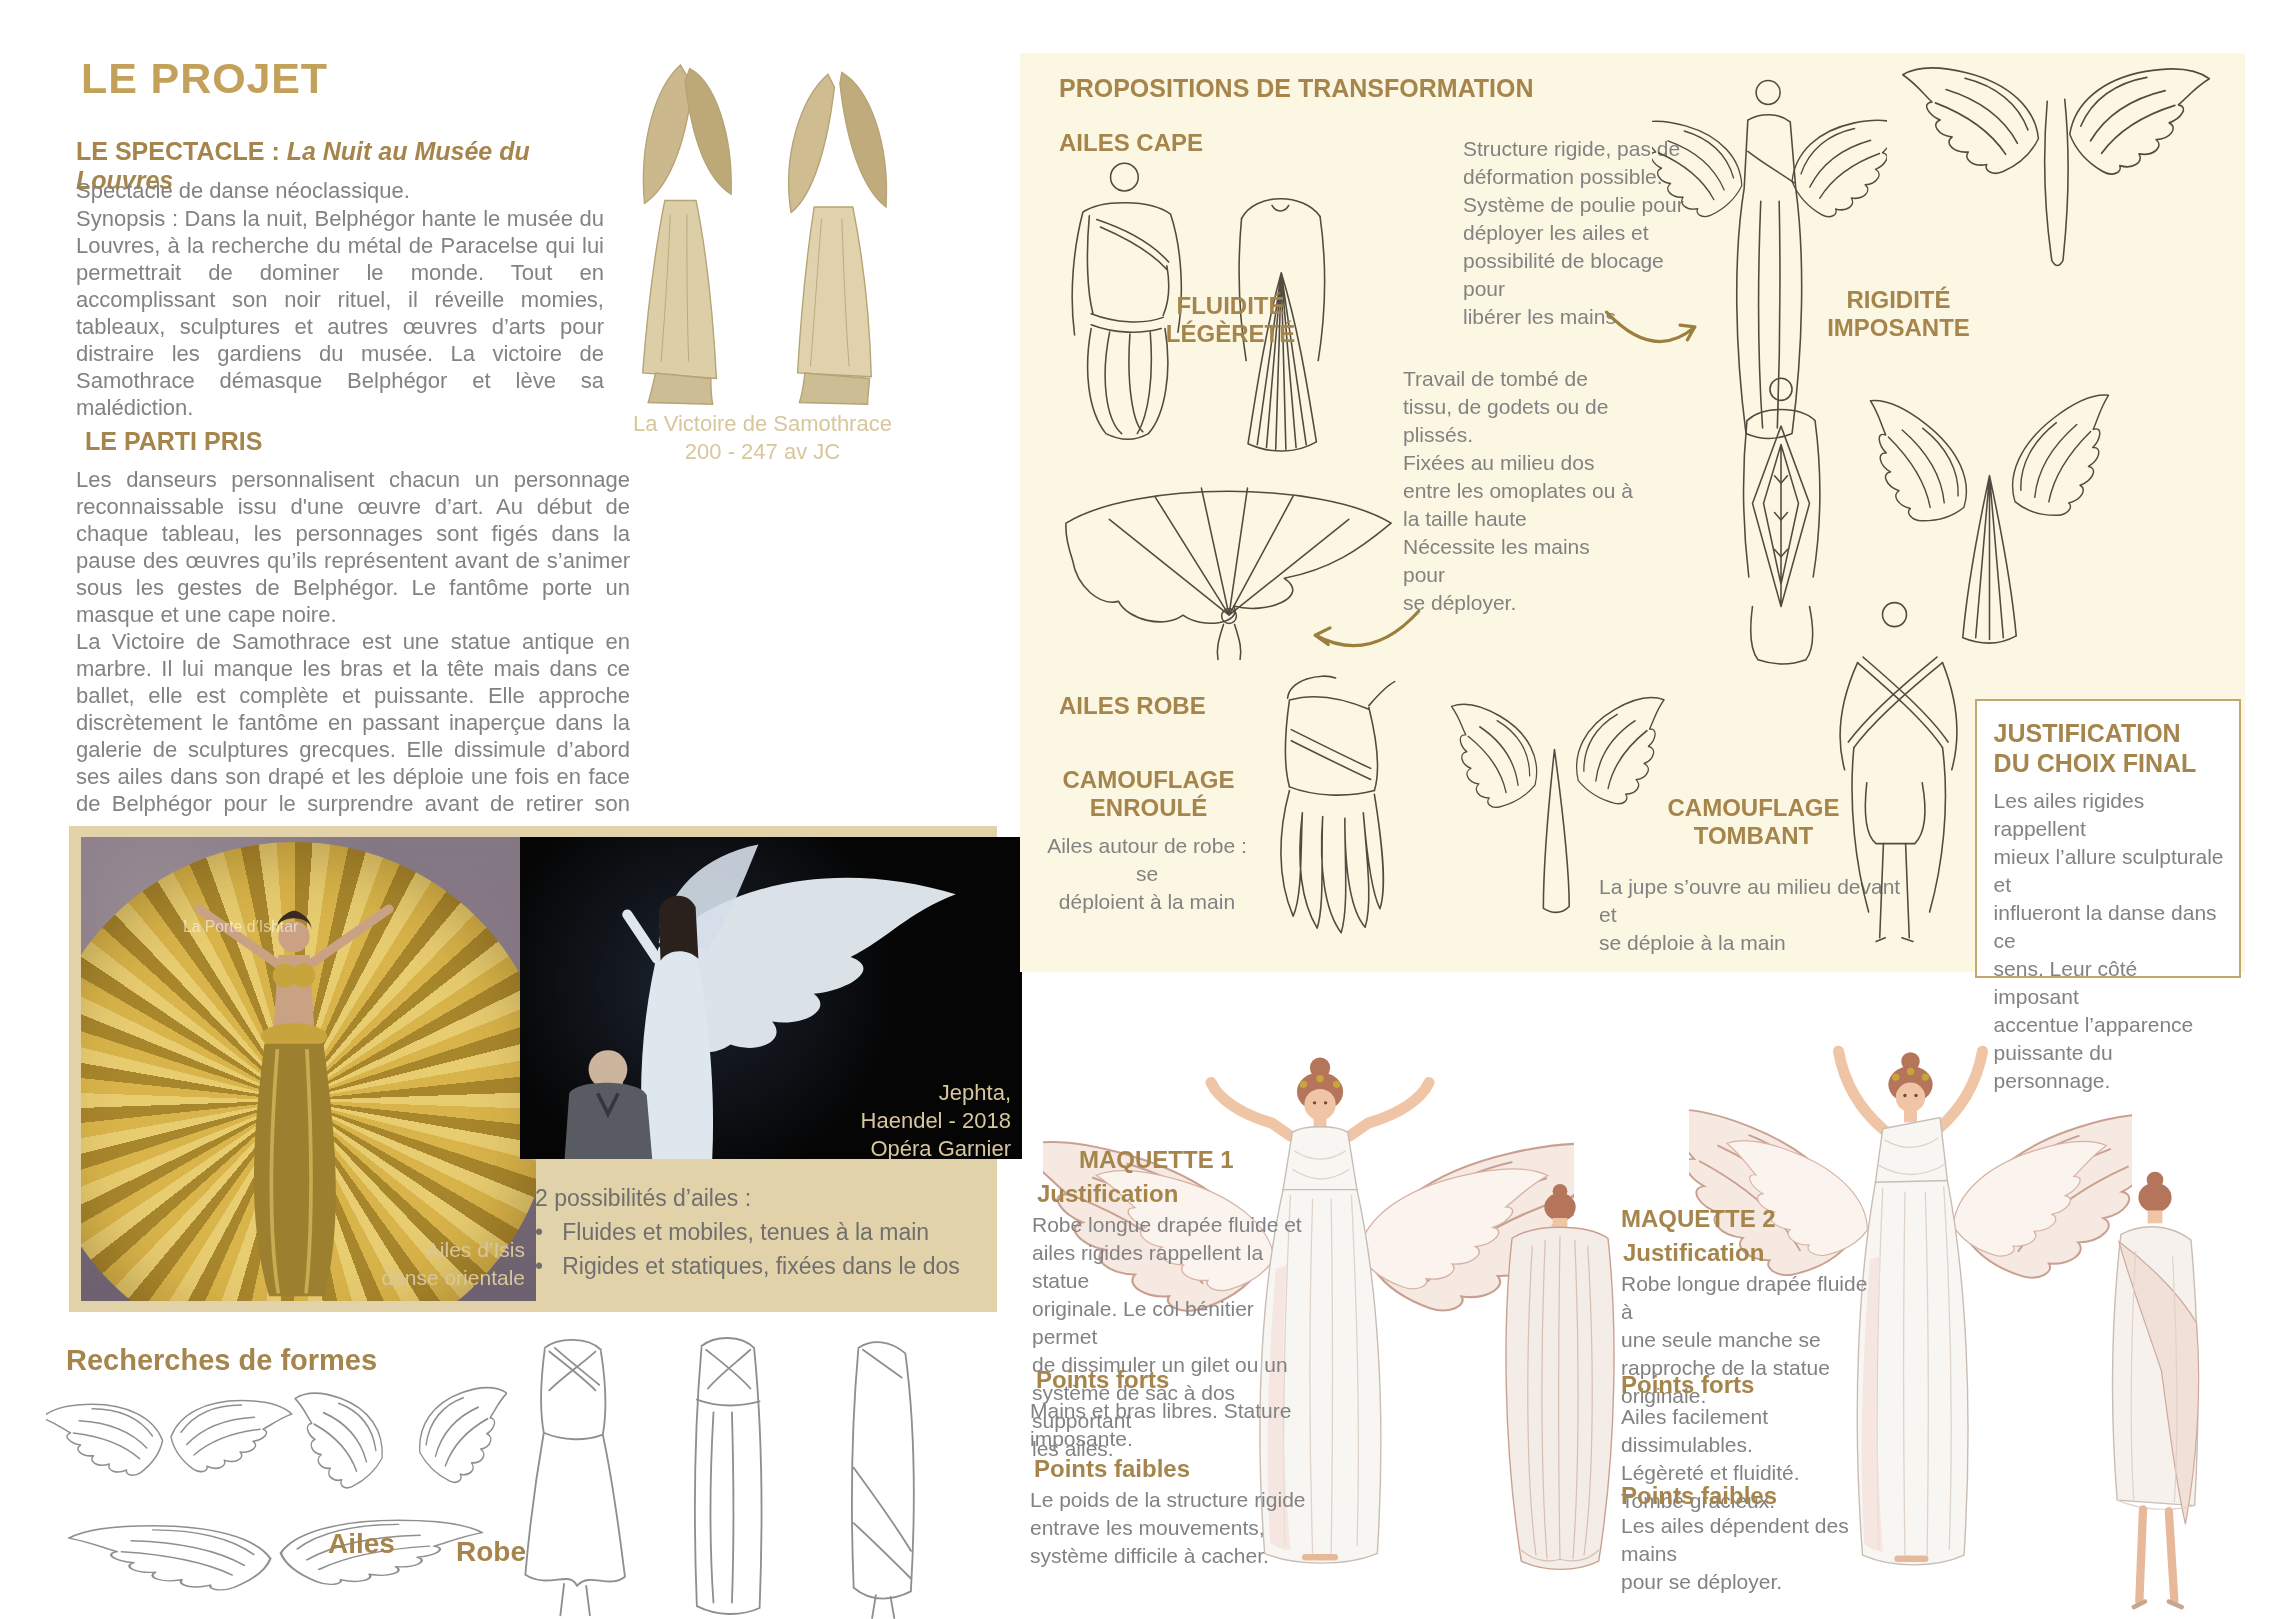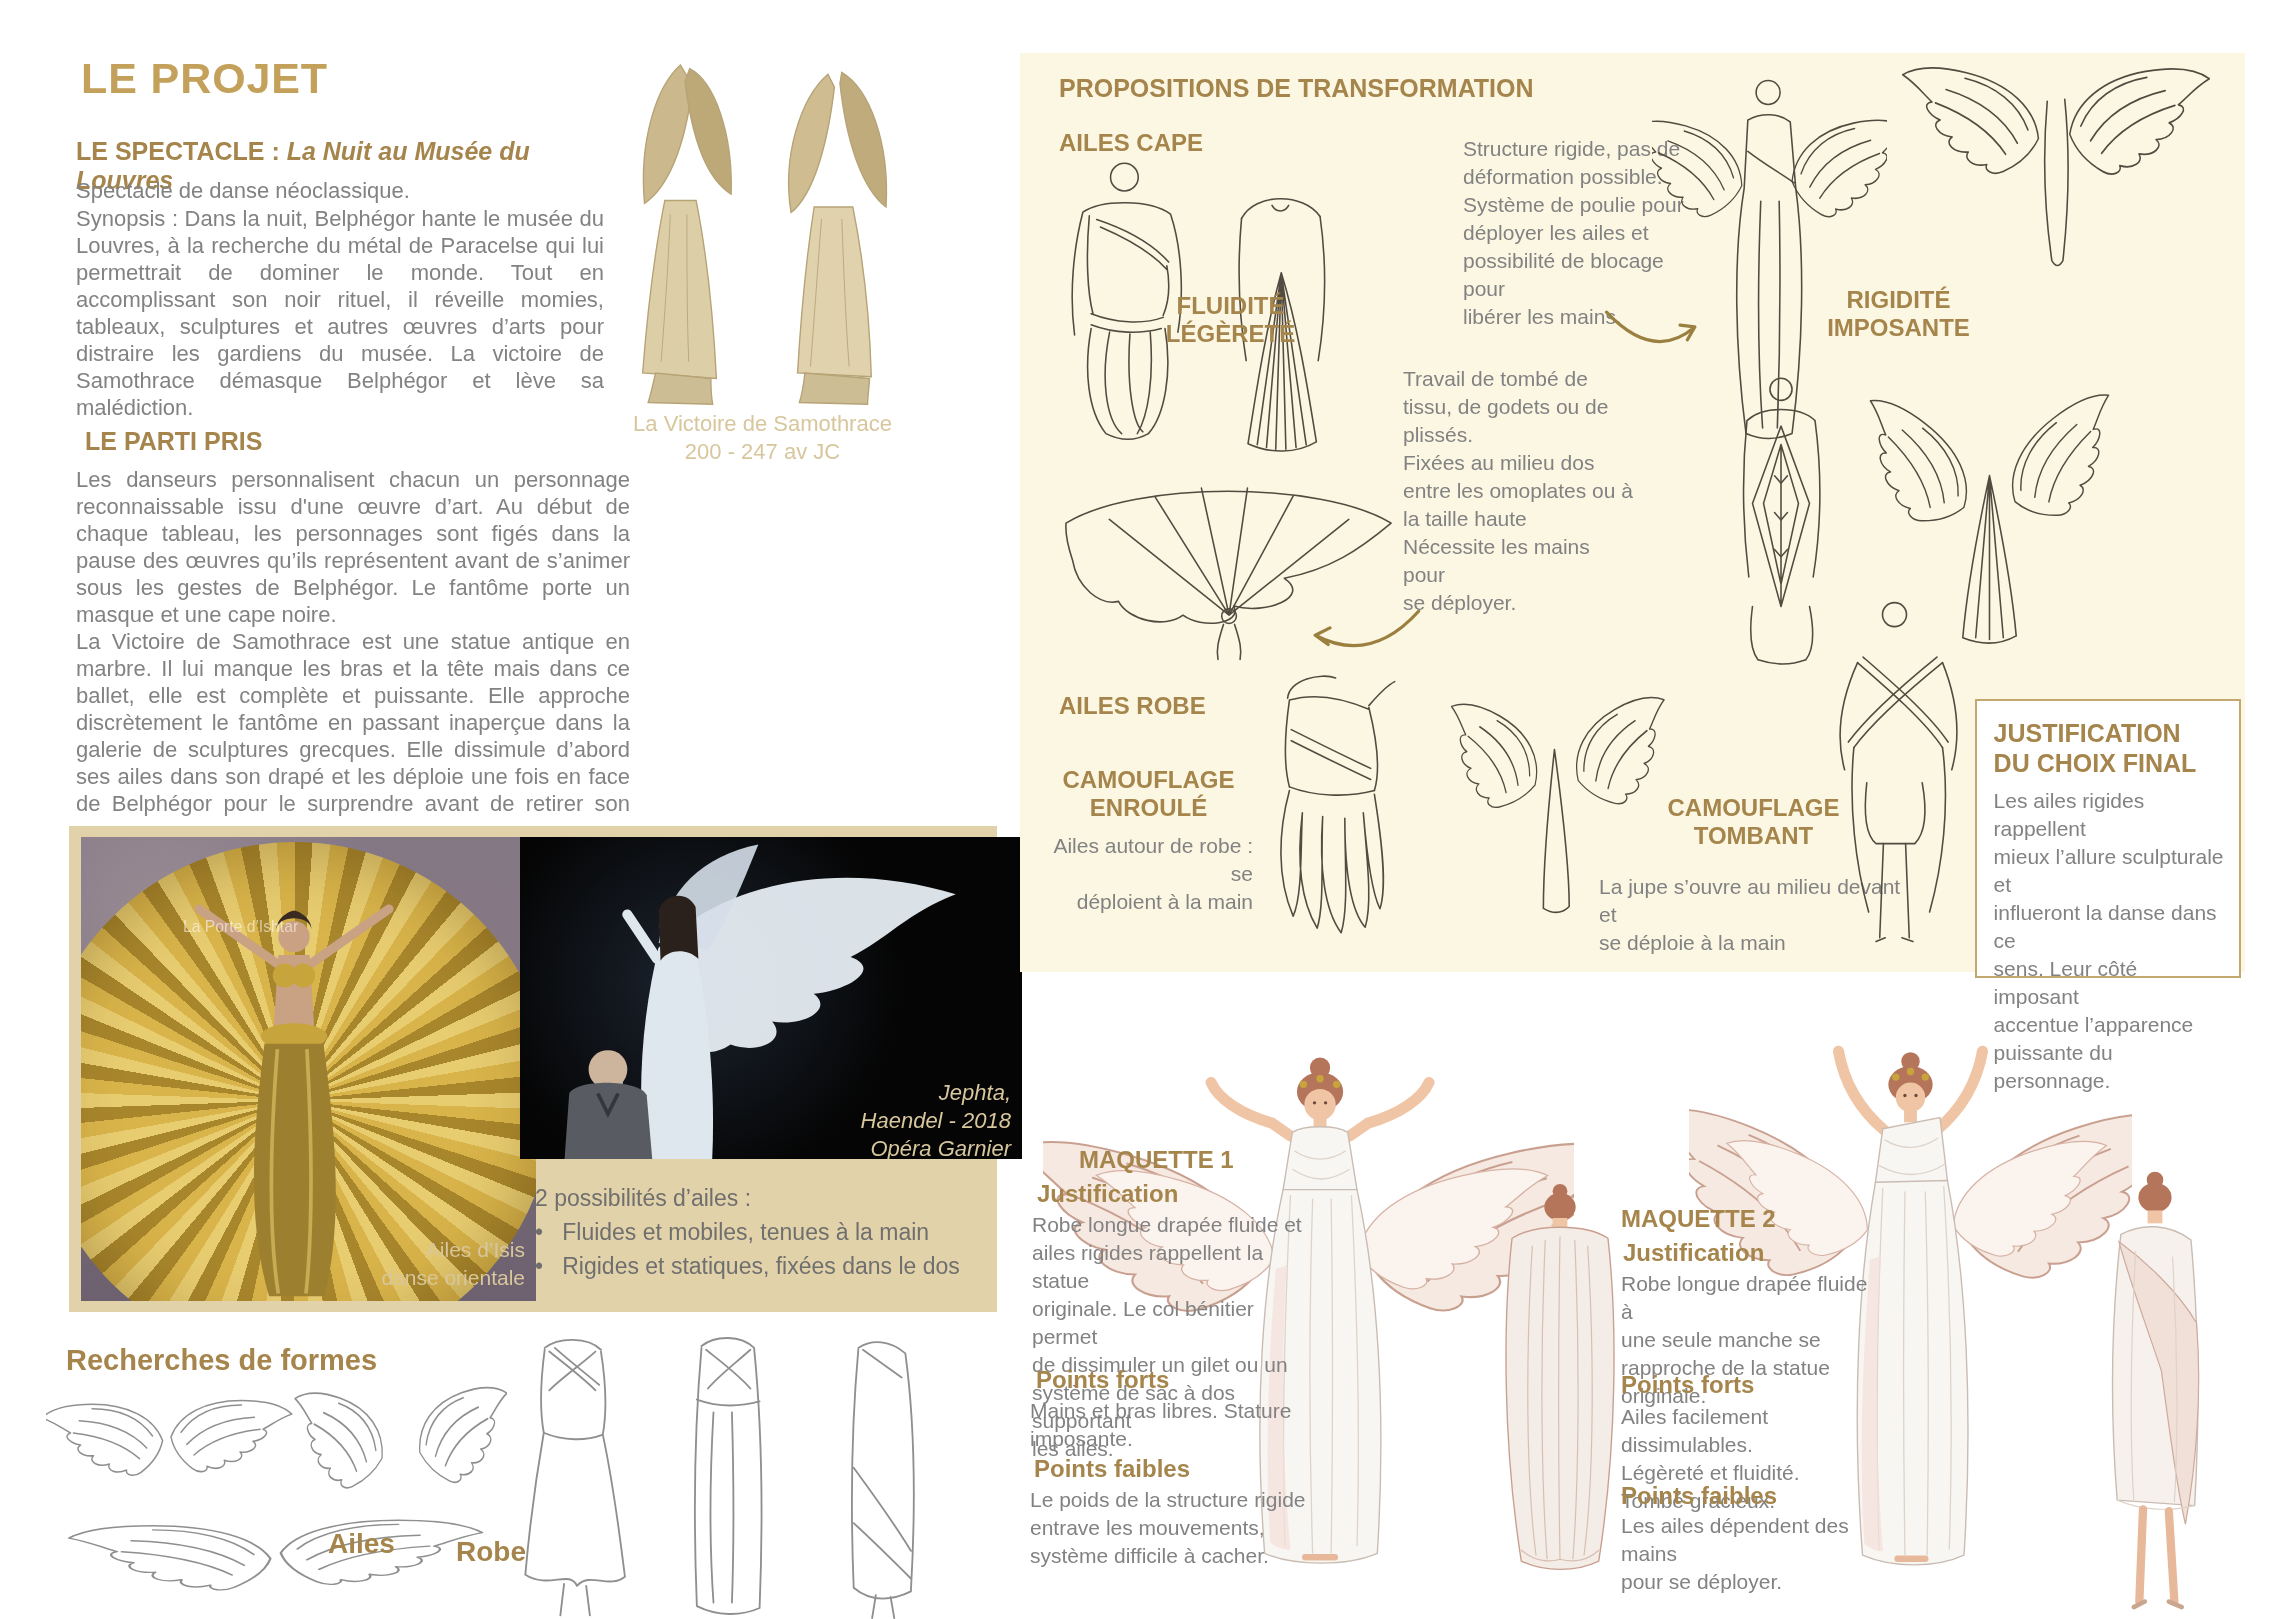--- a/index.html
+++ b/index.html
@@ -107,21 +107,21 @@
       <path d="M150,115 C158,58 198,20 258,8 C240,52 224,92 204,122 Z" fill="#d5dfe9" opacity="0.9"></path>
       <path d="M150,120 C134,185 126,262 134,349 L208,349 C212,262 202,182 190,124 Z" fill="#dfe7ee"></path>
       <path d="M148,132 L116,84" stroke="#dfe7ee" stroke-width="11" stroke-linecap="round"></path>
       <circle cx="168" cy="96" r="17" fill="#d9c2b0"></circle>
       <path d="M150,80 C156,60 182,58 190,76 L193,132 C180,120 160,122 152,134 Z" fill="#2a211c"></path>
       <circle cx="95" cy="252" r="21" fill="#cdb49c"></circle>
       <path d="M80,262 C86,276 106,276 112,262 L108,286 L84,286 Z" fill="#b8b4ae"></path>
       <path d="M53,278 C60,262 130,262 137,280 L143,349 L48,349 Z" fill="#585c62"></path>
       <path d="M84,278 L95,300 L106,278" stroke="#33363b" stroke-width="4" fill="none"></path>
     </svg>
-    <div class="abs caption-tan rgt pre" style="right:11px;top:242px;width:194px;font-style:italic;">Jephta,
+    <div class="abs caption-tan rgt pre" style="right:11px;top:242px;width:194px;">Jephta,
 Haendel - 2018
 Opéra Garnier</div>
   </div>
 
   <div class="abs" style="left:535px;top:1181px;width:448px;color:#6f6f6f;font-size:23px;line-height:34px;">
     <div>2 possibilités d’ailes :</div>
     <div>•&nbsp;&nbsp;&nbsp;Fluides et mobiles, tenues à la main</div>
     <div>•&nbsp;&nbsp;&nbsp;Rigides et statiques, fixées dans le dos</div>
   </div>
 
@@ -238,21 +238,21 @@
     <g class="sk">
       <use href="#wingG" transform="translate(168,118) rotate(38) scale(-0.9,0.95)"></use>
       <use href="#wingG" transform="translate(162,112) rotate(-38) scale(0.9,0.95)"></use>
       <path d="M165,120 C150,190 140,250 136,296 M165,120 C180,190 190,250 194,294 M165,120 L150,296 M165,120 L165,298 M165,120 L180,296 M136,296 C156,304 176,304 194,294"></path>
     </g>
   </svg>
 
   <div class="abs hgold h26" style="left:1059px;top:692px;">AILES ROBE</div>
   <div class="abs hgold h26 ctr pre" style="left:1061px;top:766px;width:175px;">CAMOUFLAGE
 ENROULÉ</div>
-  <div class="abs note ctr pre" style="left:1041px;top:832px;width:212px;text-align:right;">Ailes autour de robe : se
+  <div class="abs note ctr pre" style="left:1041px;top:832px;width:212px;">Ailes autour de robe : se
 déploient à la main</div>
 
   <svg class="abs" style="left:1232px;top:665px;" width="222" height="277" viewBox="0 0 240 300">
     <g class="sk">
       <path d="M60,36 C62,16 96,8 112,14 M148,44 C160,30 168,22 176,18"></path>
       <path d="M62,38 C56,80 56,110 62,132 M148,46 C158,86 160,116 154,136 M62,38 C90,30 120,36 148,48 M64,70 C92,84 120,98 150,112 M64,82 C92,96 120,110 150,124"></path>
       <path d="M62,132 C88,142 124,144 154,136"></path>
       <path d="M62,136 C50,180 48,230 66,272 C76,250 74,200 76,160 M76,160 C70,210 74,255 92,285 C100,260 96,210 98,164 M98,164 C94,220 100,266 118,290 C126,264 122,214 122,166 M122,166 C122,222 128,266 144,284 C152,258 146,210 142,160 M142,160 C146,208 152,248 160,264 C168,240 162,190 154,140"></path>
     </g>
   </svg>

